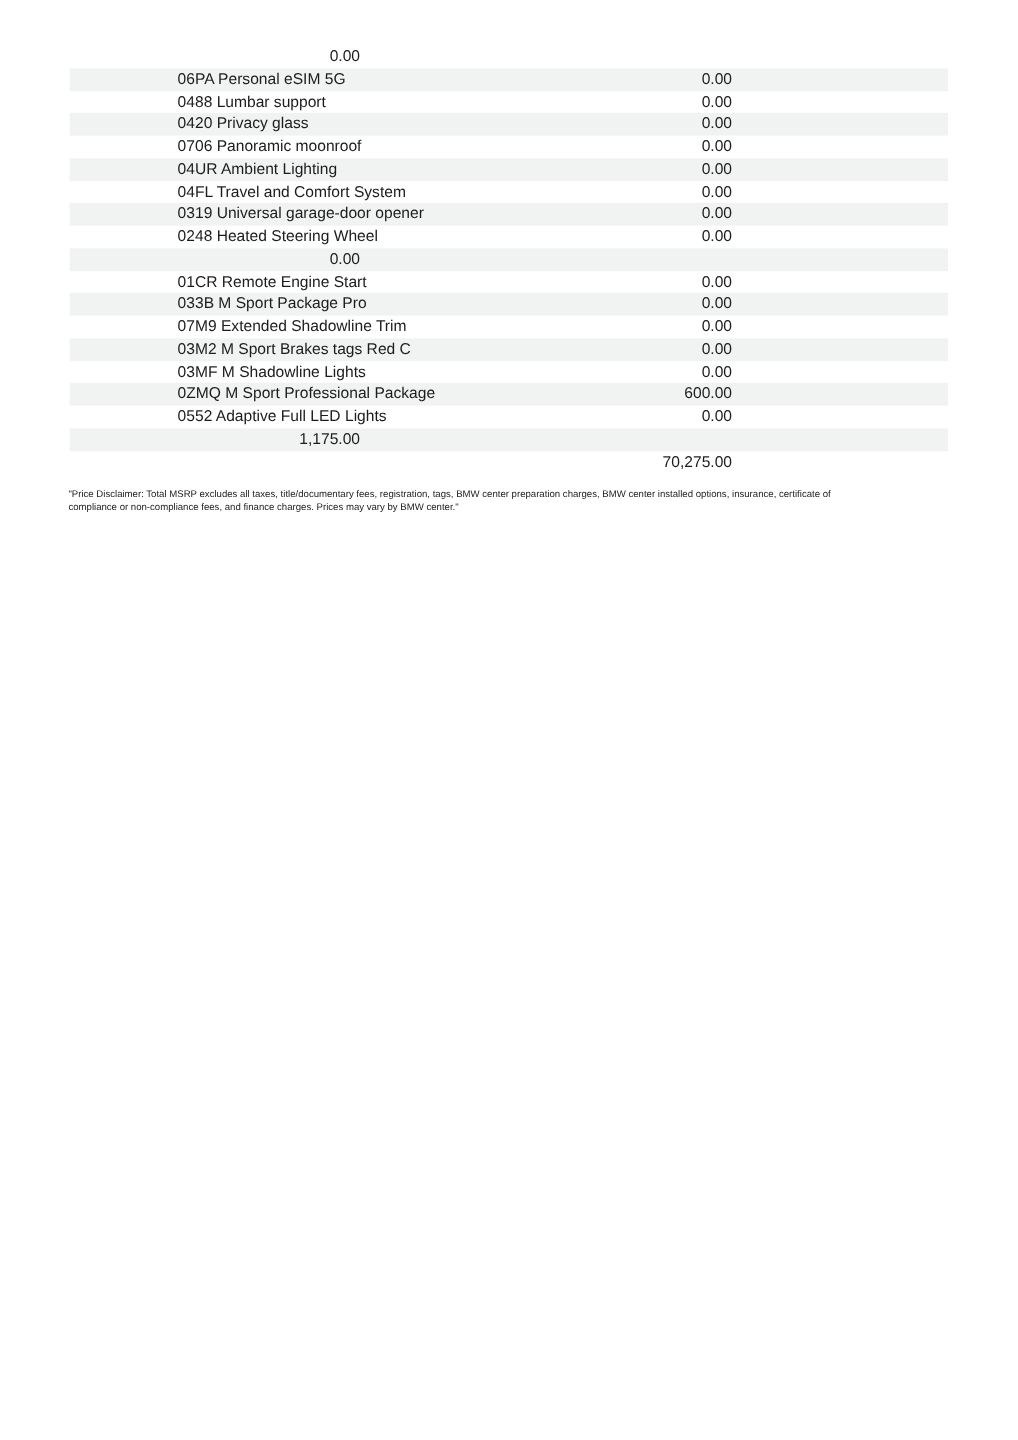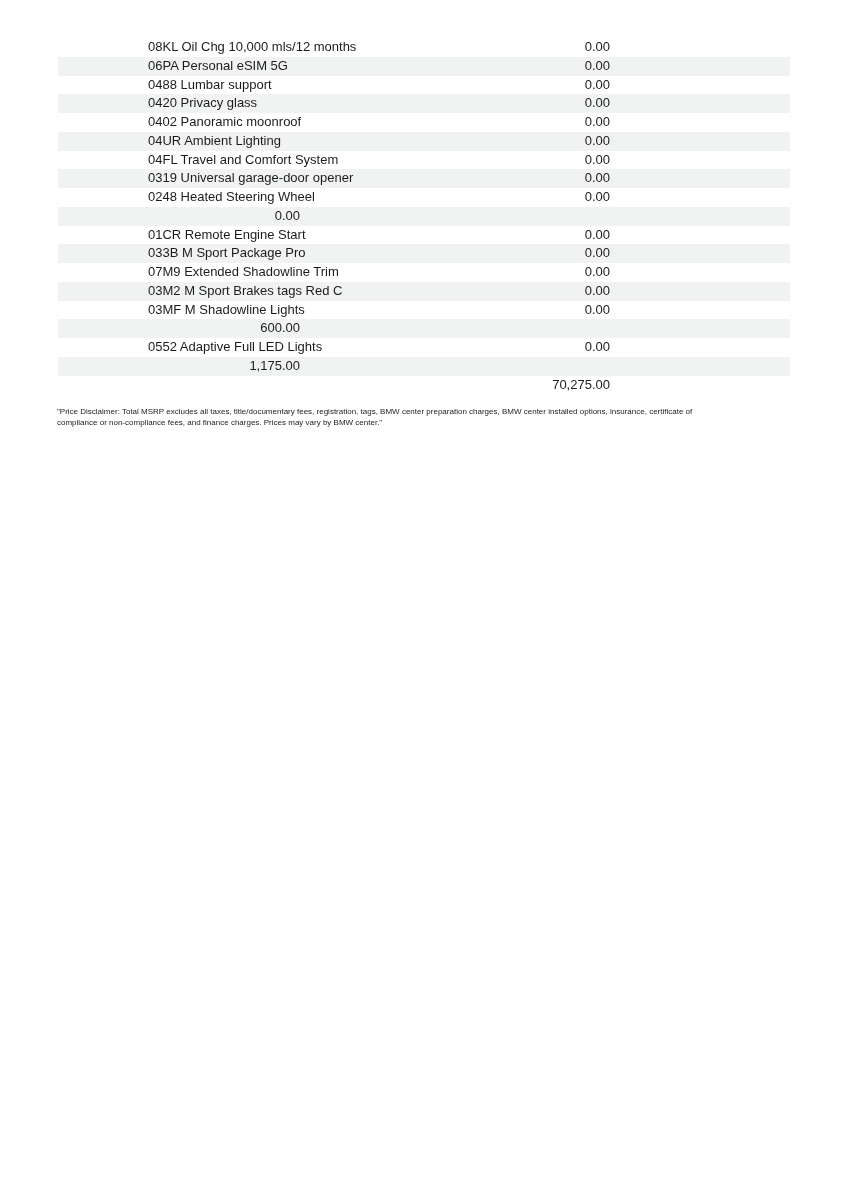--- a/index.html
+++ b/index.html
@@ -67,21 +67,20 @@
   }
 </style>
 </head>
 <body>
 
 <div class="page">
 
   <div class="options-table">
       <div class="row">
       <div class="cell-cat"></div>
-      <div class="cell-desc">08KL Oil Chg 10,000 mls/12 months</div>
       <div class="cell-price">0.00</div>
       <div class="cell-fill"></div>
     </div>
       <div class="row alt">
       <div class="cell-cat"></div>
       <div class="cell-desc">06PA Personal eSIM 5G</div>
       <div class="cell-price">0.00</div>
       <div class="cell-fill"></div>
     </div>
       <div class="row">
@@ -91,21 +90,21 @@
       <div class="cell-fill"></div>
     </div>
       <div class="row alt">
       <div class="cell-cat"></div>
       <div class="cell-desc">0420 Privacy glass</div>
       <div class="cell-price">0.00</div>
       <div class="cell-fill"></div>
     </div>
       <div class="row">
       <div class="cell-cat"></div>
-      <div class="cell-desc">0402 Panoramic moonroof</div>
+      <div class="cell-desc">0706 Panoramic moonroof</div>
       <div class="cell-price">0.00</div>
       <div class="cell-fill"></div>
     </div>
       <div class="row alt">
       <div class="cell-cat"></div>
       <div class="cell-desc">04UR Ambient Lighting</div>
       <div class="cell-price">0.00</div>
       <div class="cell-fill"></div>
     </div>
       <div class="row">
@@ -156,20 +155,21 @@
       <div class="cell-fill"></div>
     </div>
       <div class="row">
       <div class="cell-cat"></div>
       <div class="cell-desc">03MF M Shadowline Lights</div>
       <div class="cell-price">0.00</div>
       <div class="cell-fill"></div>
     </div>
       <div class="row alt">
       <div class="cell-cat">Package</div>
+      <div class="cell-desc">0ZMQ M Sport Professional Package</div>
       <div class="cell-price">600.00</div>
       <div class="cell-fill"></div>
     </div>
       <div class="row">
       <div class="cell-cat"></div>
       <div class="cell-desc">0552 Adaptive Full LED Lights</div>
       <div class="cell-price">0.00</div>
       <div class="cell-fill"></div>
     </div>
       <div class="row alt">

